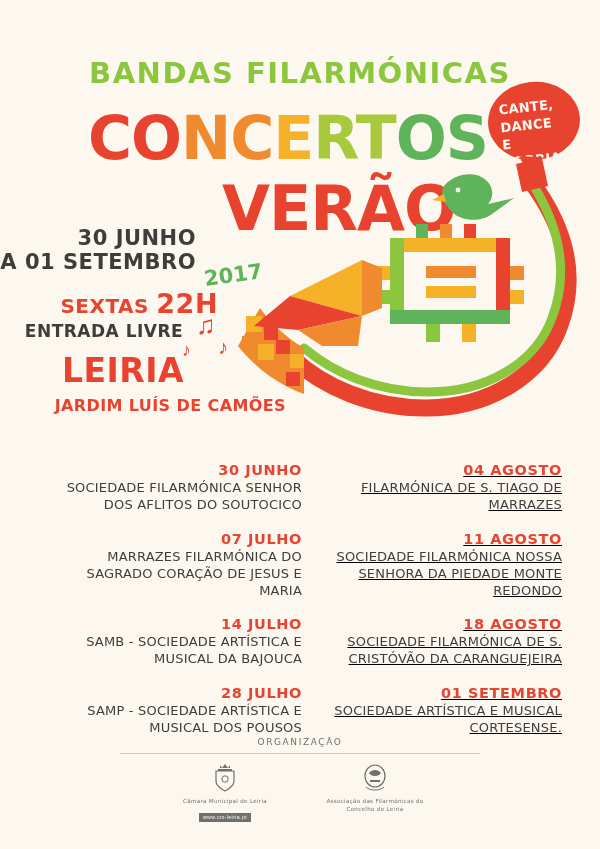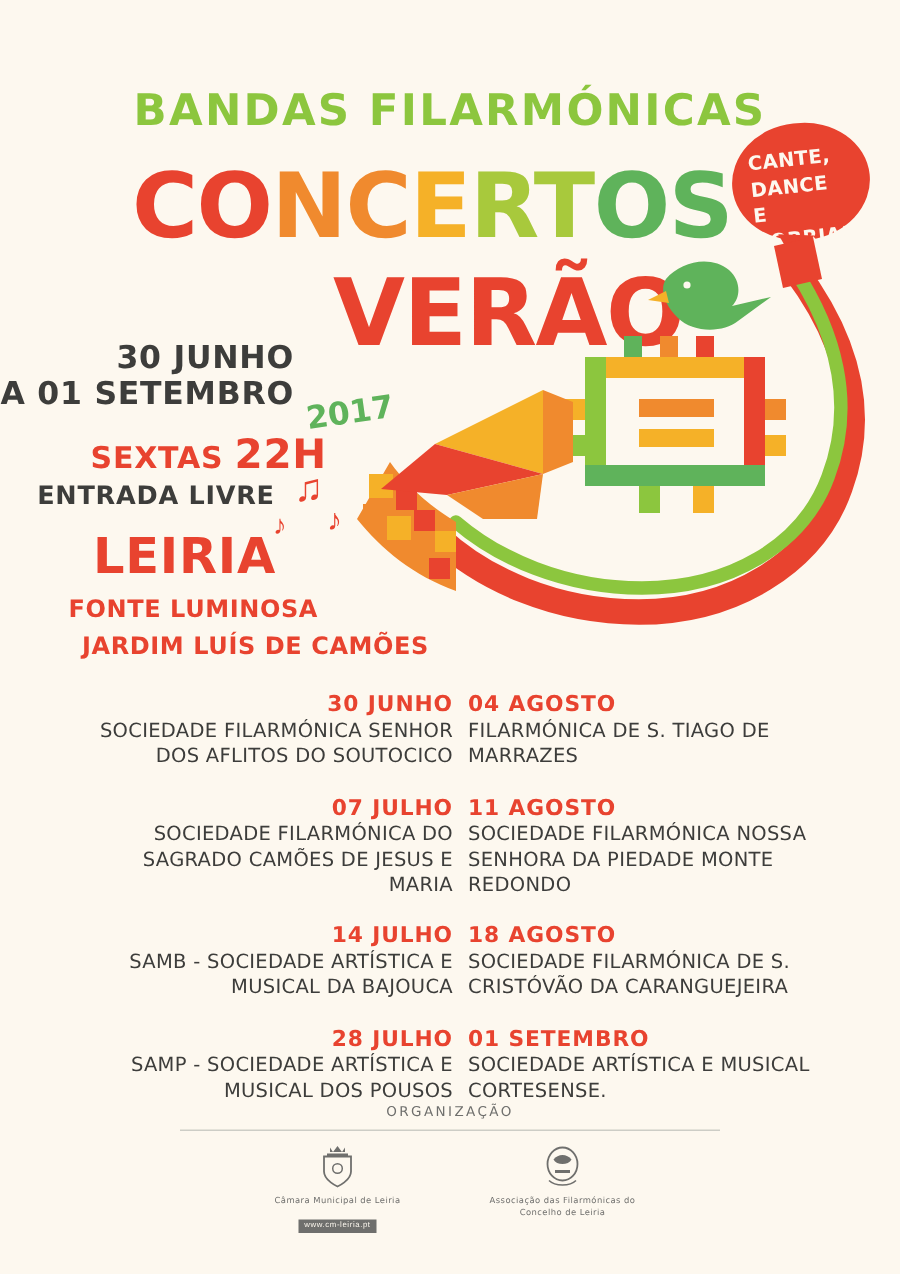--- a/index.html
+++ b/index.html
@@ -190,23 +190,24 @@
     position: absolute;
     top: 0;
     font-family: "DejaVu Sans", sans-serif;
   }
   .col-left {
     left: 52px;
     width: 250px;
     text-align: right;
   }
   .col-right {
-    left: 312px;
+    left: 300px;
     width: 262px;
-    text-align: left;
+    text-align: right;
+    text-decoration: underline;
   }
   .entry {
     margin-bottom: 17px;
   }
   .entry .date {
     font-size: 14.5px;
     font-weight: bold;
     color: #e8432f;
     letter-spacing: 0.6px;
     margin-bottom: 2px;
@@ -359,34 +360,33 @@
       <div>30 JUNHO</div>
       <div>A 01 SETEMBRO</div>
     </div>
     <div class="year">2017</div>
     <div class="sextas">
       <span>SEXTAS</span>
       <span class="big">22H</span>
     </div>
     <div class="entrada">ENTRADA LIVRE</div>
     <div class="leiria">LEIRIA</div>
-    <div class="fonte">FONTE LUMINOSA</div>
     <div class="jardim">JARDIM LUÍS DE CAMÕES</div>
   </div>
 
   <div class="program">
 
     <div class="col col-left">
       <div class="entry">
         <div class="date">30 JUNHO</div>
         <div class="band">SOCIEDADE FILARMÓNICA SENHOR DOS AFLITOS DO SOUTOCICO</div>
       </div>
       <div class="entry">
         <div class="date">07 JULHO</div>
-        <div class="band">SOCIEDADE FILARMÓNICA DO SAGRADO CAMÕES DE JESUS E MARIA</div>
+        <div class="band">MARRAZES FILARMÓNICA DO SAGRADO CORAÇÃO DE JESUS E MARIA</div>
       </div>
       <div class="entry">
         <div class="date">14 JULHO</div>
         <div class="band">SAMB - SOCIEDADE ARTÍSTICA E MUSICAL DA BAJOUCA</div>
       </div>
       <div class="entry">
         <div class="date">28 JULHO</div>
         <div class="band">SAMP - SOCIEDADE ARTÍSTICA E MUSICAL DOS POUSOS</div>
       </div>
     </div>

